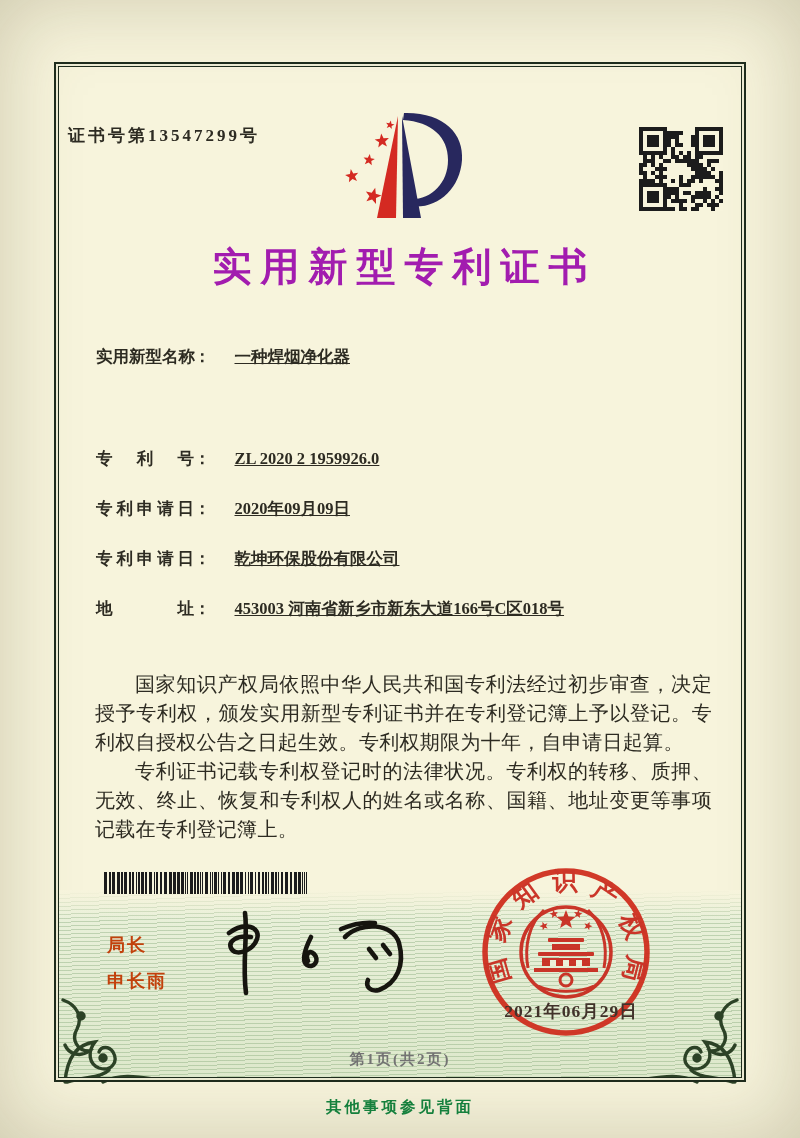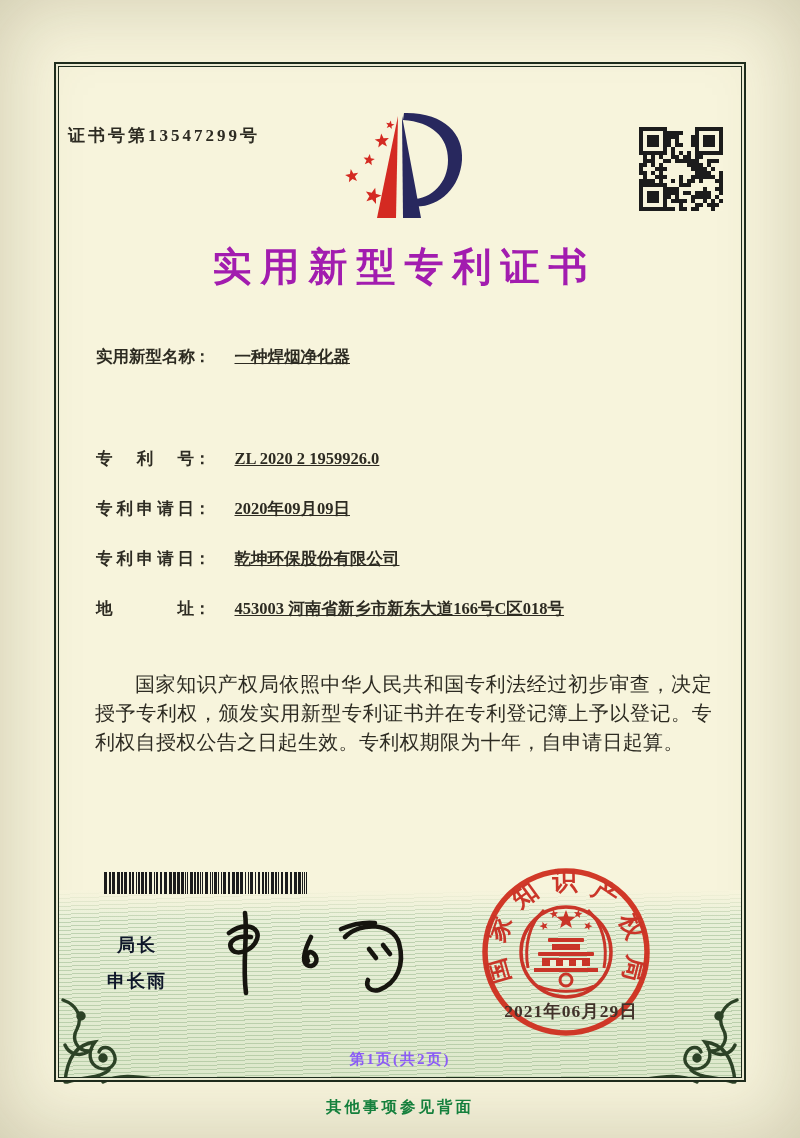--- a/index.html
+++ b/index.html
@@ -24,28 +24,28 @@
   .frow{position:absolute;left:96px;font-size:16.5px;font-weight:600;white-space:nowrap;z-index:3;}
   .flabel{display:inline-block;width:98px;text-align:justify;text-align-last:justify;}
   .fcolon{display:inline-block;}
   .fvalue{margin-left:24px;text-decoration:underline;}
   .frow2{left:403px;}
   .bodytext{position:absolute;left:95px;top:670px;width:617px;z-index:3;
             font-size:20px;font-weight:500;line-height:29px;letter-spacing:.3px;text-align:justify;}
   .bodytext p{margin:0;text-indent:2em;}
   .barcode{position:absolute;left:104px;top:872px;width:207px;height:22px;z-index:3;}
   .director{position:absolute;left:107px;top:933px;z-index:3;font-size:18px;font-weight:bold;
-            color:#0f172a;text-align:center;}
+            color:#c2410c;}
   .director div{margin-bottom:12px;letter-spacing:2px;}
   .sig{position:absolute;left:215px;top:903px;width:200px;height:100px;z-index:3;}
   .seal{position:absolute;left:476px;top:860px;width:180px;height:180px;z-index:4;opacity:.93;}
   .sealdate{position:absolute;left:490px;top:999px;width:162px;text-align:center;z-index:5;
             font-size:17.5px;font-weight:bold;color:#41322a;letter-spacing:1px;}
   .pageinfo{position:absolute;left:0;top:1050px;width:800px;text-align:center;z-index:3;
-            font-size:15px;font-weight:600;letter-spacing:2px;color:#8b5cf6;}
+            font-size:15px;font-weight:600;letter-spacing:2px;color:#737373;}
   .backnote{position:absolute;left:0;top:1097px;width:800px;text-align:center;z-index:3;
             font-size:15.5px;font-weight:600;letter-spacing:3px;color:#15803d;}
   .flourish{position:absolute;top:996px;width:100px;height:88px;z-index:2;}
   .fl-left{left:57px;}
   .fl-right{left:643px;transform:scaleX(-1);}
 </style>
 </head>
 <body>
 
 <div id="page">
@@ -258,20 +258,21 @@
   </div>
   <div class="frow" style="top:548px">
     <span class="flabel">专利申请日</span><span class="fcolon">：</span><span class="fvalue">乾坤环保股份有限公司</span>
   </div>
   <div class="frow" style="top:598px">
     <span class="flabel">地址</span><span class="fcolon">：</span><span class="fvalue">453003 河南省新乡市新东大道166号C区018号</span>
   </div>
 
   <div class="bodytext">
     <p>国家知识产权局依照中华人民共和国专利法经过初步审查，决定授予专利权，颁发实用新型专利证书并在专利登记簿上予以登记。专利权自授权公告之日起生效。专利权期限为十年，自申请日起算。</p>
+    <p>专利证书记载专利权登记时的法律状况。专利权的转移、质押、无效、终止、恢复和专利权人的姓名或名称、国籍、地址变更等事项记载在专利登记簿上。</p>
   </div>
 
   <svg class="barcode" viewBox="0 0 207 22" preserveAspectRatio="none">
     <g id="bcG" fill="#1c1c1c">
         <rect x="0" y="0" width="3" height="22"></rect>
         <rect x="5" y="0" width="2" height="22"></rect>
         <rect x="8" y="0" width="3" height="22"></rect>
         <rect x="13" y="0" width="3" height="22"></rect>
         <rect x="17" y="0" width="2" height="22"></rect>
         <rect x="20" y="0" width="3" height="22"></rect>

